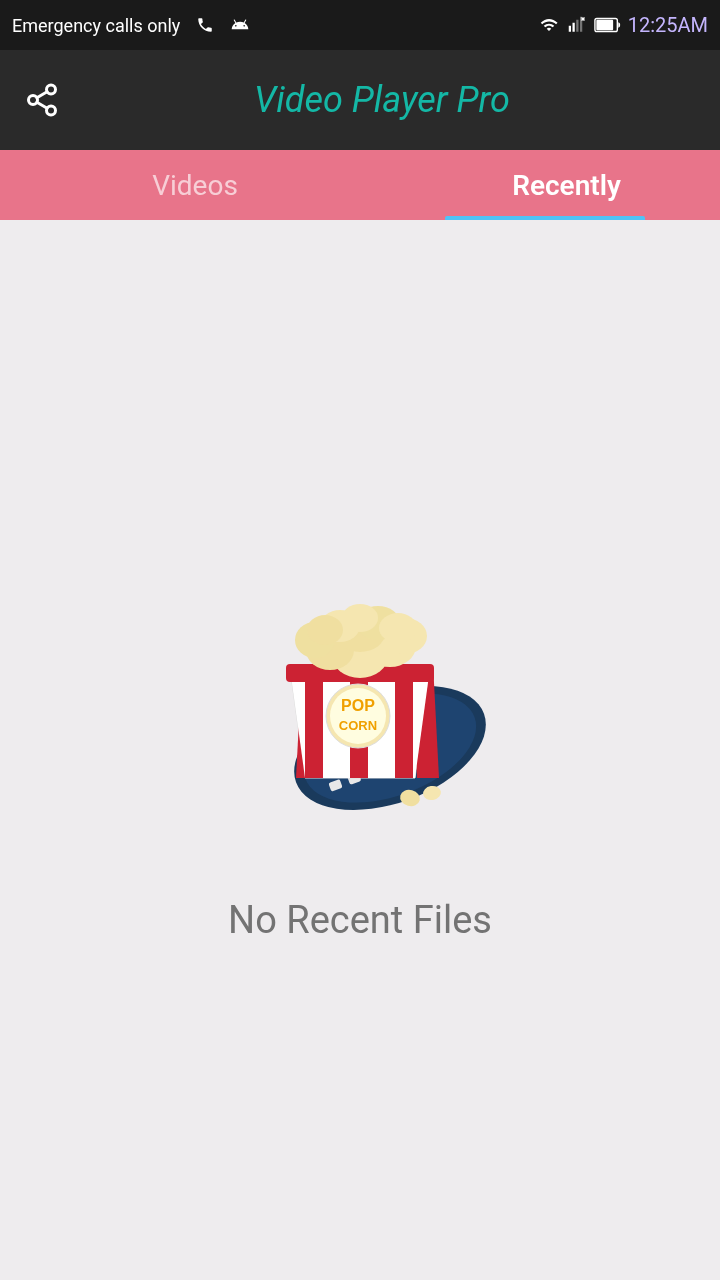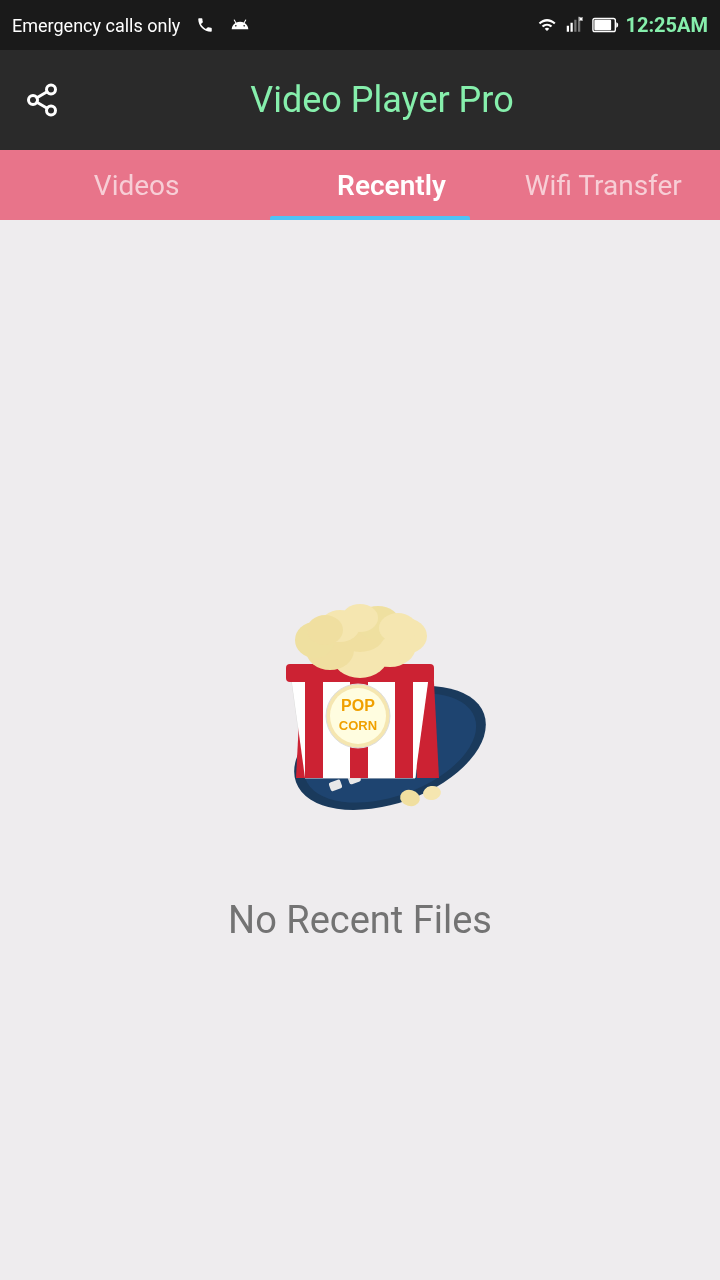--- a/index.html
+++ b/index.html
@@ -31,41 +31,42 @@
       gap: 16px;
     }
     .status-icons {
       display: flex;
       align-items: center;
       gap: 6px;
       color: #fff;
       font-size: 16px;
     }
     .status-time {
-      color: #86efac;
+      color: #c4b5fd;
       font-size: 20px;
-      font-weight: 700;
+      font-weight: 400;
     }
 
     
     .app-bar {
       width: 720px;
       height: 100px;
       background: #2a2a2a;
       display: flex;
       align-items: center;
       padding: 0 20px;
       position: relative;
     }
     .app-bar-title {
-      color: #86efac;
+      color: #14b8a6;
       font-size: 36px;
       font-weight: 400;
       text-align: center;
       flex: 1;
+      font-style: italic;
     }
     .share-icon {
       width: 44px;
       height: 44px;
       cursor: pointer;
       display: flex;
       align-items: center;
       justify-content: center;
     }
     .share-icon svg {
@@ -195,23 +196,20 @@
   <div class="app-bar-title">Video Player Pro</div>
 </div>
 
 <div class="tab-bar">
   <div class="tab-item inactive">
     <span>Videos</span>
   </div>
   <div class="tab-item active">
     <span>Recently</span>
     <div class="tab-indicator"></div>
-  </div>
-  <div class="tab-item inactive">
-    <span>Wifi Transfer</span>
   </div>
 </div>
 
 <div class="main-content">
 
   <div class="illustration">
     <svg width="300" height="280" viewBox="0 0 300 280" xmlns="http://www.w3.org/2000/svg">
 
       <g transform="translate(100, 100)">
 

